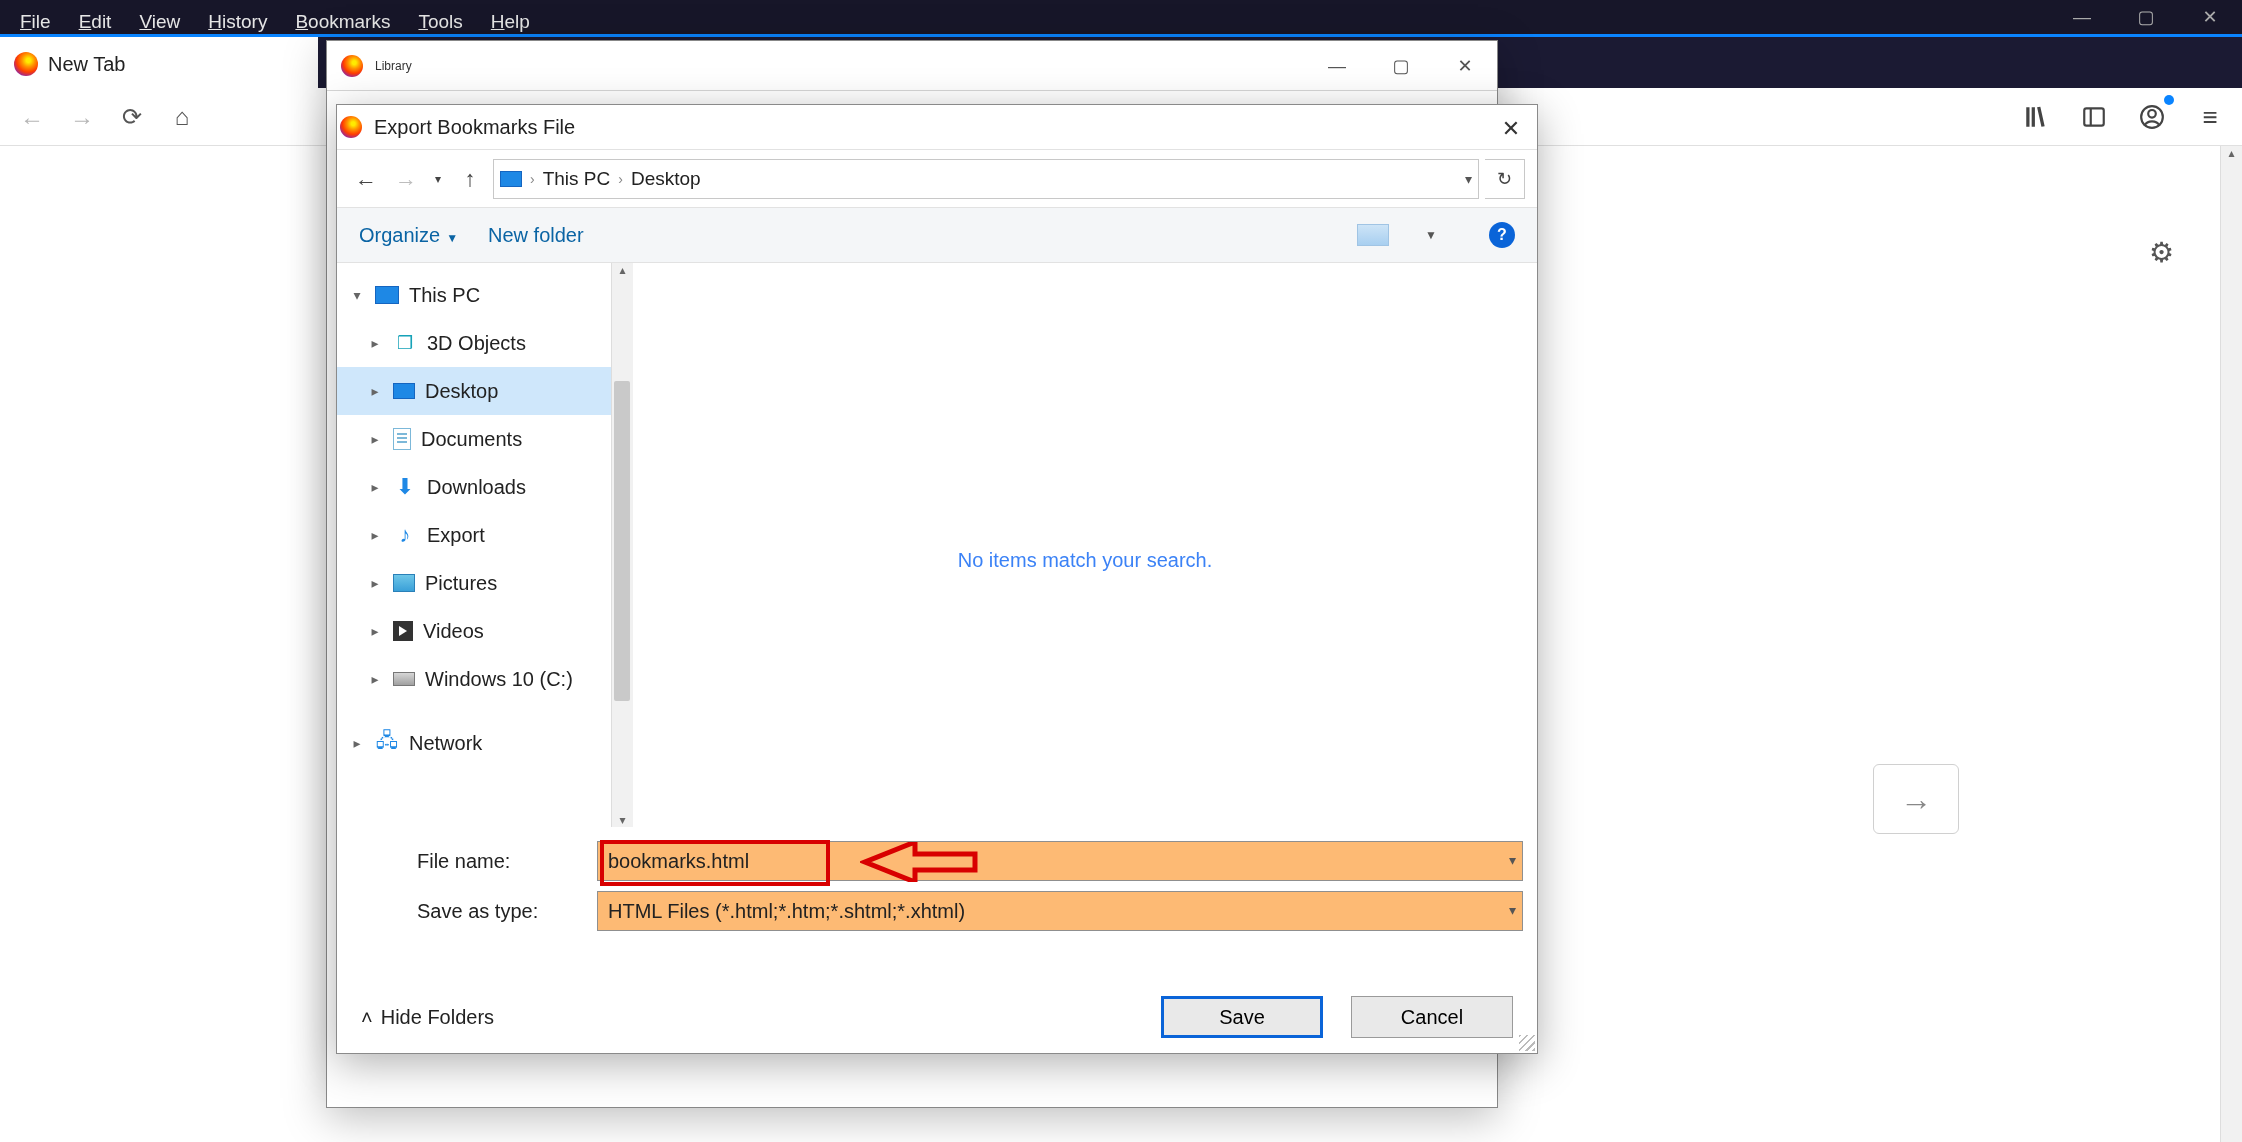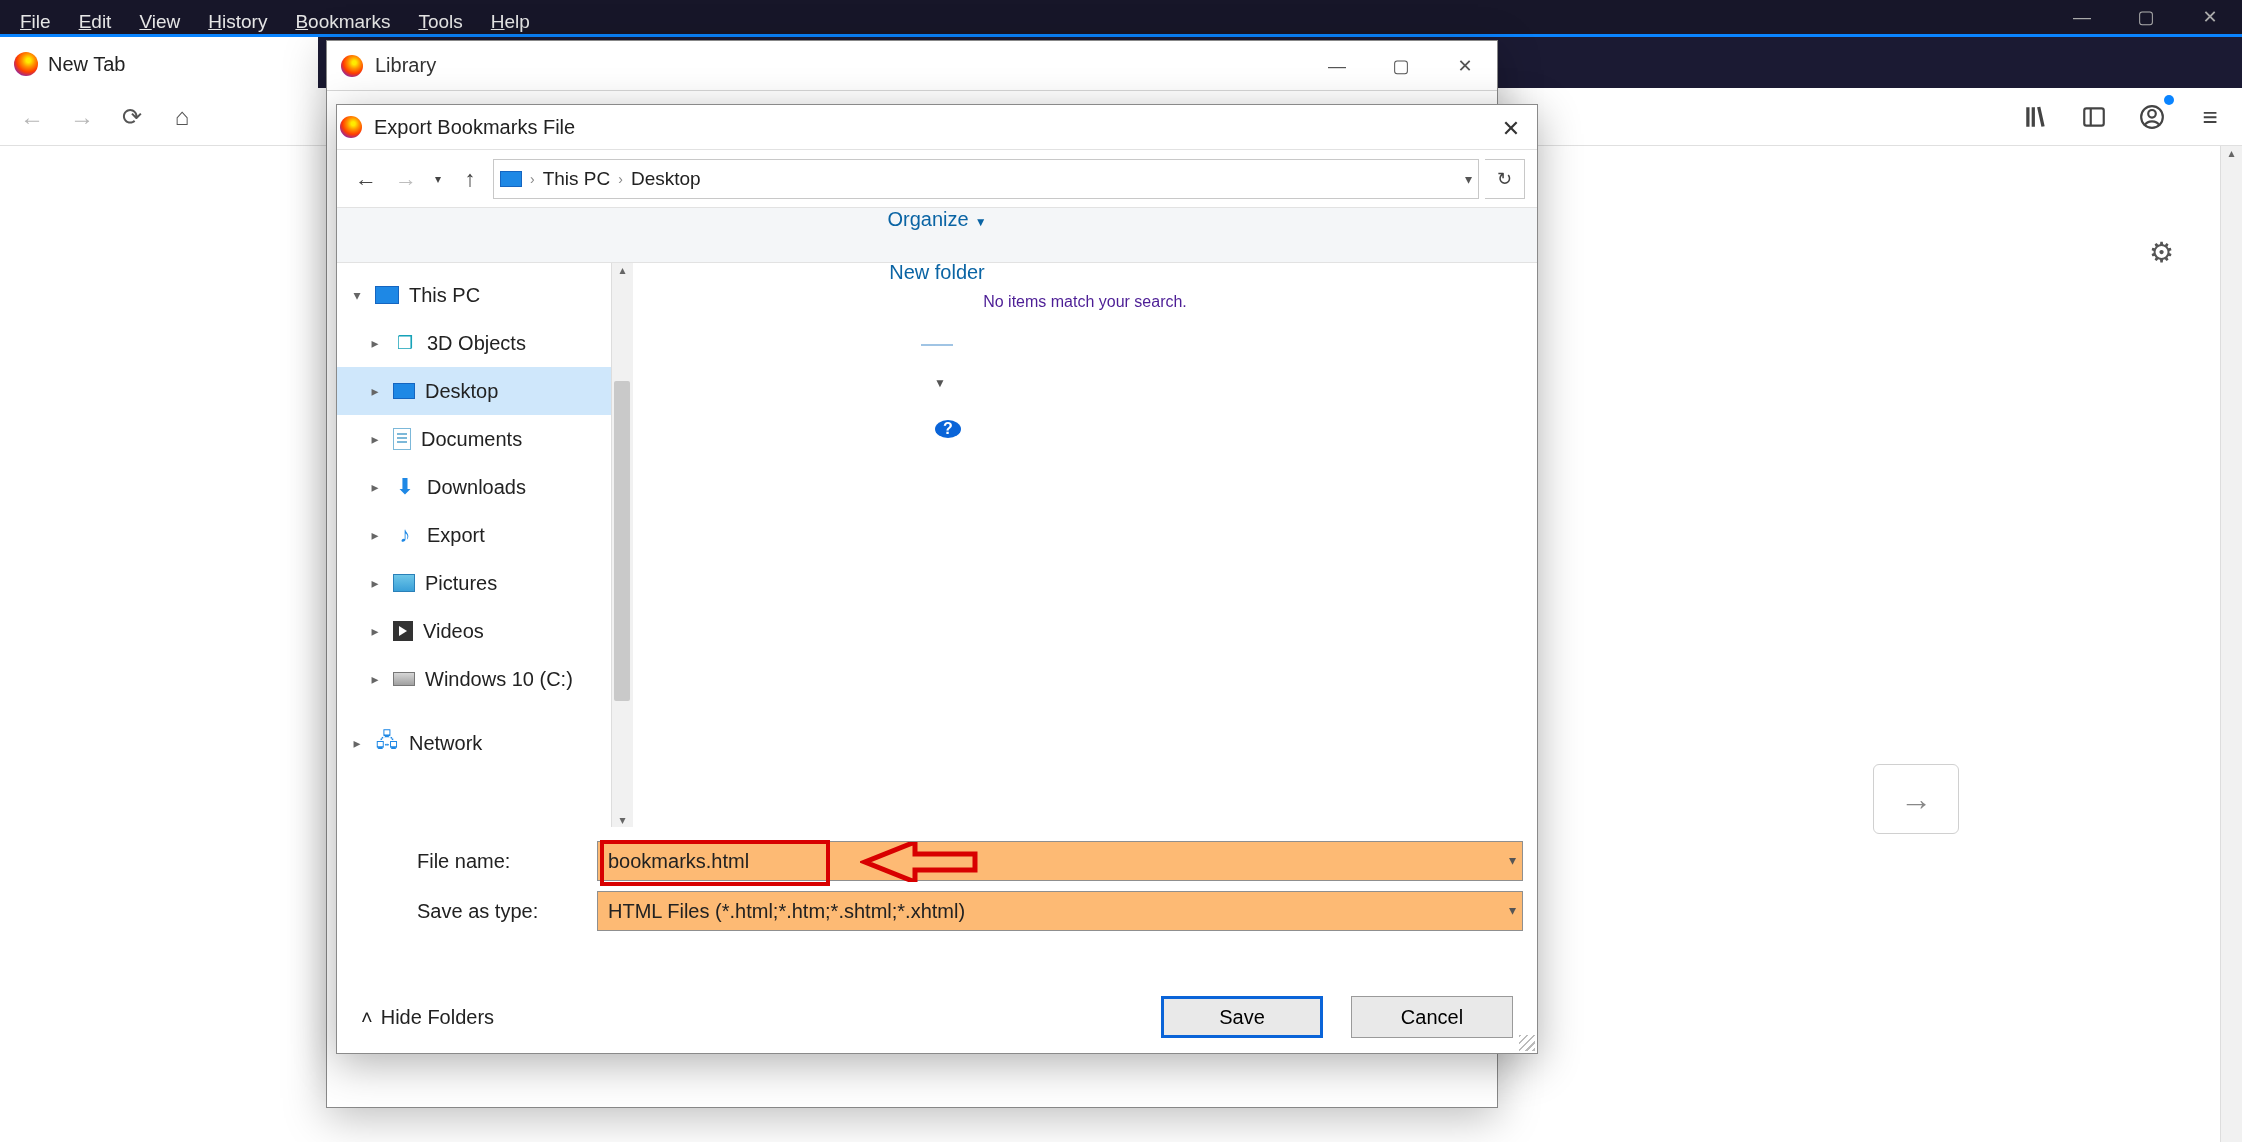--- a/index.html
+++ b/index.html
@@ -21,41 +21,41 @@
 .right-icons .btn { width: 40px; height: 40px; display: flex; align-items: center; justify-content: center; color: #444; font-size: 26px; }
 .content-bg { position: absolute; left: 0; top: 146px; right: 0; bottom: 0; background: #fff; }
 .gear { position: absolute; right: 68px; top: 236px; font-size: 28px; color: #555; }
 .arrow-box { position: absolute; right: 283px; top: 764px; width: 86px; height: 70px; border: 1px solid #d0d0d0; border-radius: 6px; display: flex; align-items: center; justify-content: center; color: #888; font-size: 32px; }
 .vscroll { position: absolute; right: 0; top: 146px; width: 22px; bottom: 0; background: #f1f1f1; border-left: 1px solid #ddd; }
 .vscroll::before { content: "▴"; position: absolute; top: 0; left: 0; right: 0; text-align: center; font-size: 12px; color: #666; }
 
 
 .library { position: absolute; left: 326px; top: 40px; width: 1172px; height: 1068px; background: #fff; border: 1px solid #888; box-shadow: 0 10px 40px rgba(0,0,0,.25); }
 .library-titlebar { height: 50px; display: flex; align-items: center; padding: 0 14px; background: #fff; border-bottom: 1px solid #d6d6d6; gap: 12px; }
-.library-title { font-size: 20px; color: #333; }
+.library-title { font-size: 12px; color: #333; }
 .library-wc { position: absolute; right: 0; top: 0; height: 50px; display: flex; }
 .library-wc div { width: 64px; display: flex; align-items: center; justify-content: center; color: #555; font-size: 18px; }
 
 
 .export { position: absolute; left: 336px; top: 104px; width: 1202px; height: 950px; background: #fff; border: 1px solid #8a8a8a; box-shadow: 0 10px 40px rgba(0,0,0,.3); }
 .export-titlebar { height: 44px; display: flex; align-items: center; padding: 0 3px; gap: 12px; }
 .export-title { font-size: 20px; color: #222; }
 .export-close { position: absolute; right: 10px; top: 8px; width: 32px; height: 32px; display: flex; align-items: center; justify-content: center; font-size: 22px; color: #333; }
 .nav-row { height: 58px; display: flex; align-items: center; padding: 0 12px; gap: 6px; border-top: 1px solid #e2e2e2; }
 .nav-btn { width: 34px; height: 34px; display: flex; align-items: center; justify-content: center; color: #444; font-size: 22px; }
 .nav-btn.disabled { color: #bdbdbd; }
 .crumb-box { flex: 1; height: 40px; border: 1px solid #c8c8c8; display: flex; align-items: center; padding: 0 6px; gap: 8px; background: #fff; }
 .crumb-box .pc-icon { width: 22px; height: 16px; background: #1e88e5; border: 1px solid #1565c0; }
 .crumb-box .sep { color: #888; font-size: 14px; }
 .crumb-box .crumb { color: #222; font-size: 19px; }
 .crumb-drop { margin-left: auto; color: #555; font-size: 14px; }
 .refresh-btn { width: 40px; height: 40px; border: 1px solid #c8c8c8; border-left: none; display: flex; align-items: center; justify-content: center; font-size: 18px; color: #444; }
 .search-box { width: 400px; height: 40px; border: 1px solid #c8c8c8; margin-left: 22px; display: flex; align-items: center; padding: 0 10px; color: #777; font-size: 19px; }
 .search-box .mag { margin-left: auto; font-size: 18px; color: #555; }
-.toolbar2 { height: 56px; background: #f4f6f8; border-top: 1px solid #e2e2e2; border-bottom: 1px solid #e2e2e2; display: flex; align-items: center; padding: 0 22px; gap: 30px; flex-direction: column; }
+.toolbar2 { height: 56px; background: #f4f6f8; border-top: 1px solid #e2e2e2; border-bottom: 1px solid #e2e2e2; display: flex; align-items: center; padding: 0 22px; gap: 30px; }
 .toolbar2 .link { color: #0a64a4; font-size: 20px; cursor: default; }
 .toolbar2 .triangle { font-size: 12px; margin-left: 6px; }
 .toolbar2 .spacer { flex: 1; }
 .view-dd { width: 32px; height: 22px; border: 1px solid #a0c4e4; background: linear-gradient(#cde4f7,#a8cff0); }
 .view-dd-arrow { font-size: 12px; color: #555; margin-left: 6px; }
 .help-btn { width: 26px; height: 26px; border-radius: 50%; background: #0a64d8; color: #fff; display: flex; align-items: center; justify-content: center; font-size: 16px; font-weight: 700; margin-left: 22px; }
 .body-row { display: flex; height: 564px; }
 .tree { width: 296px; padding-top: 8px; overflow: hidden; position: relative; }
 .tree-scroll { position: absolute; right: 0; top: 0; width: 22px; height: 100%; background: #f1f1f1; border-left: 1px solid #ddd; }
 .tree-scroll::before { content: "▴"; position: absolute; top: 0; left: 0; right: 0; text-align: center; font-size: 12px; color: #666; }
@@ -71,21 +71,21 @@
 .ico-desk { width: 22px; height: 16px; background: #1e88e5; border: 1px solid #1565c0; }
 .ico-doc { width: 18px; height: 22px; background: #fff; border: 1px solid #7cb8d9; position: relative; }
 .ico-doc::before { content:""; position:absolute; left:3px; top:4px; right:3px; height:2px; background:#7cb8d9; box-shadow:0 4px #7cb8d9,0 8px #7cb8d9; }
 .ico-down { color: #1e88e5; font-size: 22px; }
 .ico-music { color: #1e88e5; font-size: 22px; }
 .ico-pic { width: 22px; height: 18px; background: linear-gradient(#6ec6e8,#3aa0d8); border: 1px solid #2a80b8; }
 .ico-vid { width: 20px; height: 20px; background: #333; position: relative; }
 .ico-vid::before { content:""; position:absolute; left:6px; top:5px; border-left:8px solid #fff; border-top:5px solid transparent; border-bottom:5px solid transparent; }
 .ico-drive { width: 22px; height: 14px; background: linear-gradient(#d6d6d6,#a0a0a0); border: 1px solid #777; }
 .ico-net { color: #1e88e5; font-size: 20px; }
-.file-area { flex: 1; display: flex; align-items: flex-start; justify-content: center; padding-top: 30px; color: #4c1d95; font-size: 16px; border-left: 0; }
+.file-area { flex: 1; display: flex; align-items: center; justify-content: center; padding-top: 30px; color: #3b82f6; font-size: 20px; border-left: 0; }
 .form-area { padding: 14px 14px 0 80px; }
 .form-row { display: flex; align-items: center; margin-bottom: 10px; }
 .form-row label { width: 180px; text-align: left; padding-right: 10px; font-size: 20px; color: #222; }
 .form-row .field { flex: 1; height: 40px; border: 1px solid #8f8f8f; background: #fdba74; display: flex; align-items: center; padding: 0 10px; font-size: 20px; color: #222; position: relative; }
 .form-row .field .dd { position: absolute; right: 6px; top: 10px; color: #555; font-size: 14px; }
 .highlight-box { position: absolute; border: 4px solid #d80000; pointer-events: none; }
 .red-arrow { position: absolute; }
 .red-arrow svg { display: block; }
 .footer { position: absolute; left: 0; right: 0; bottom: 0; height: 72px; display: flex; align-items: center; padding: 0 24px; border-top: 0; }
 .footer .hide { display: flex; align-items: center; gap: 8px; font-size: 20px; color: #222; }

